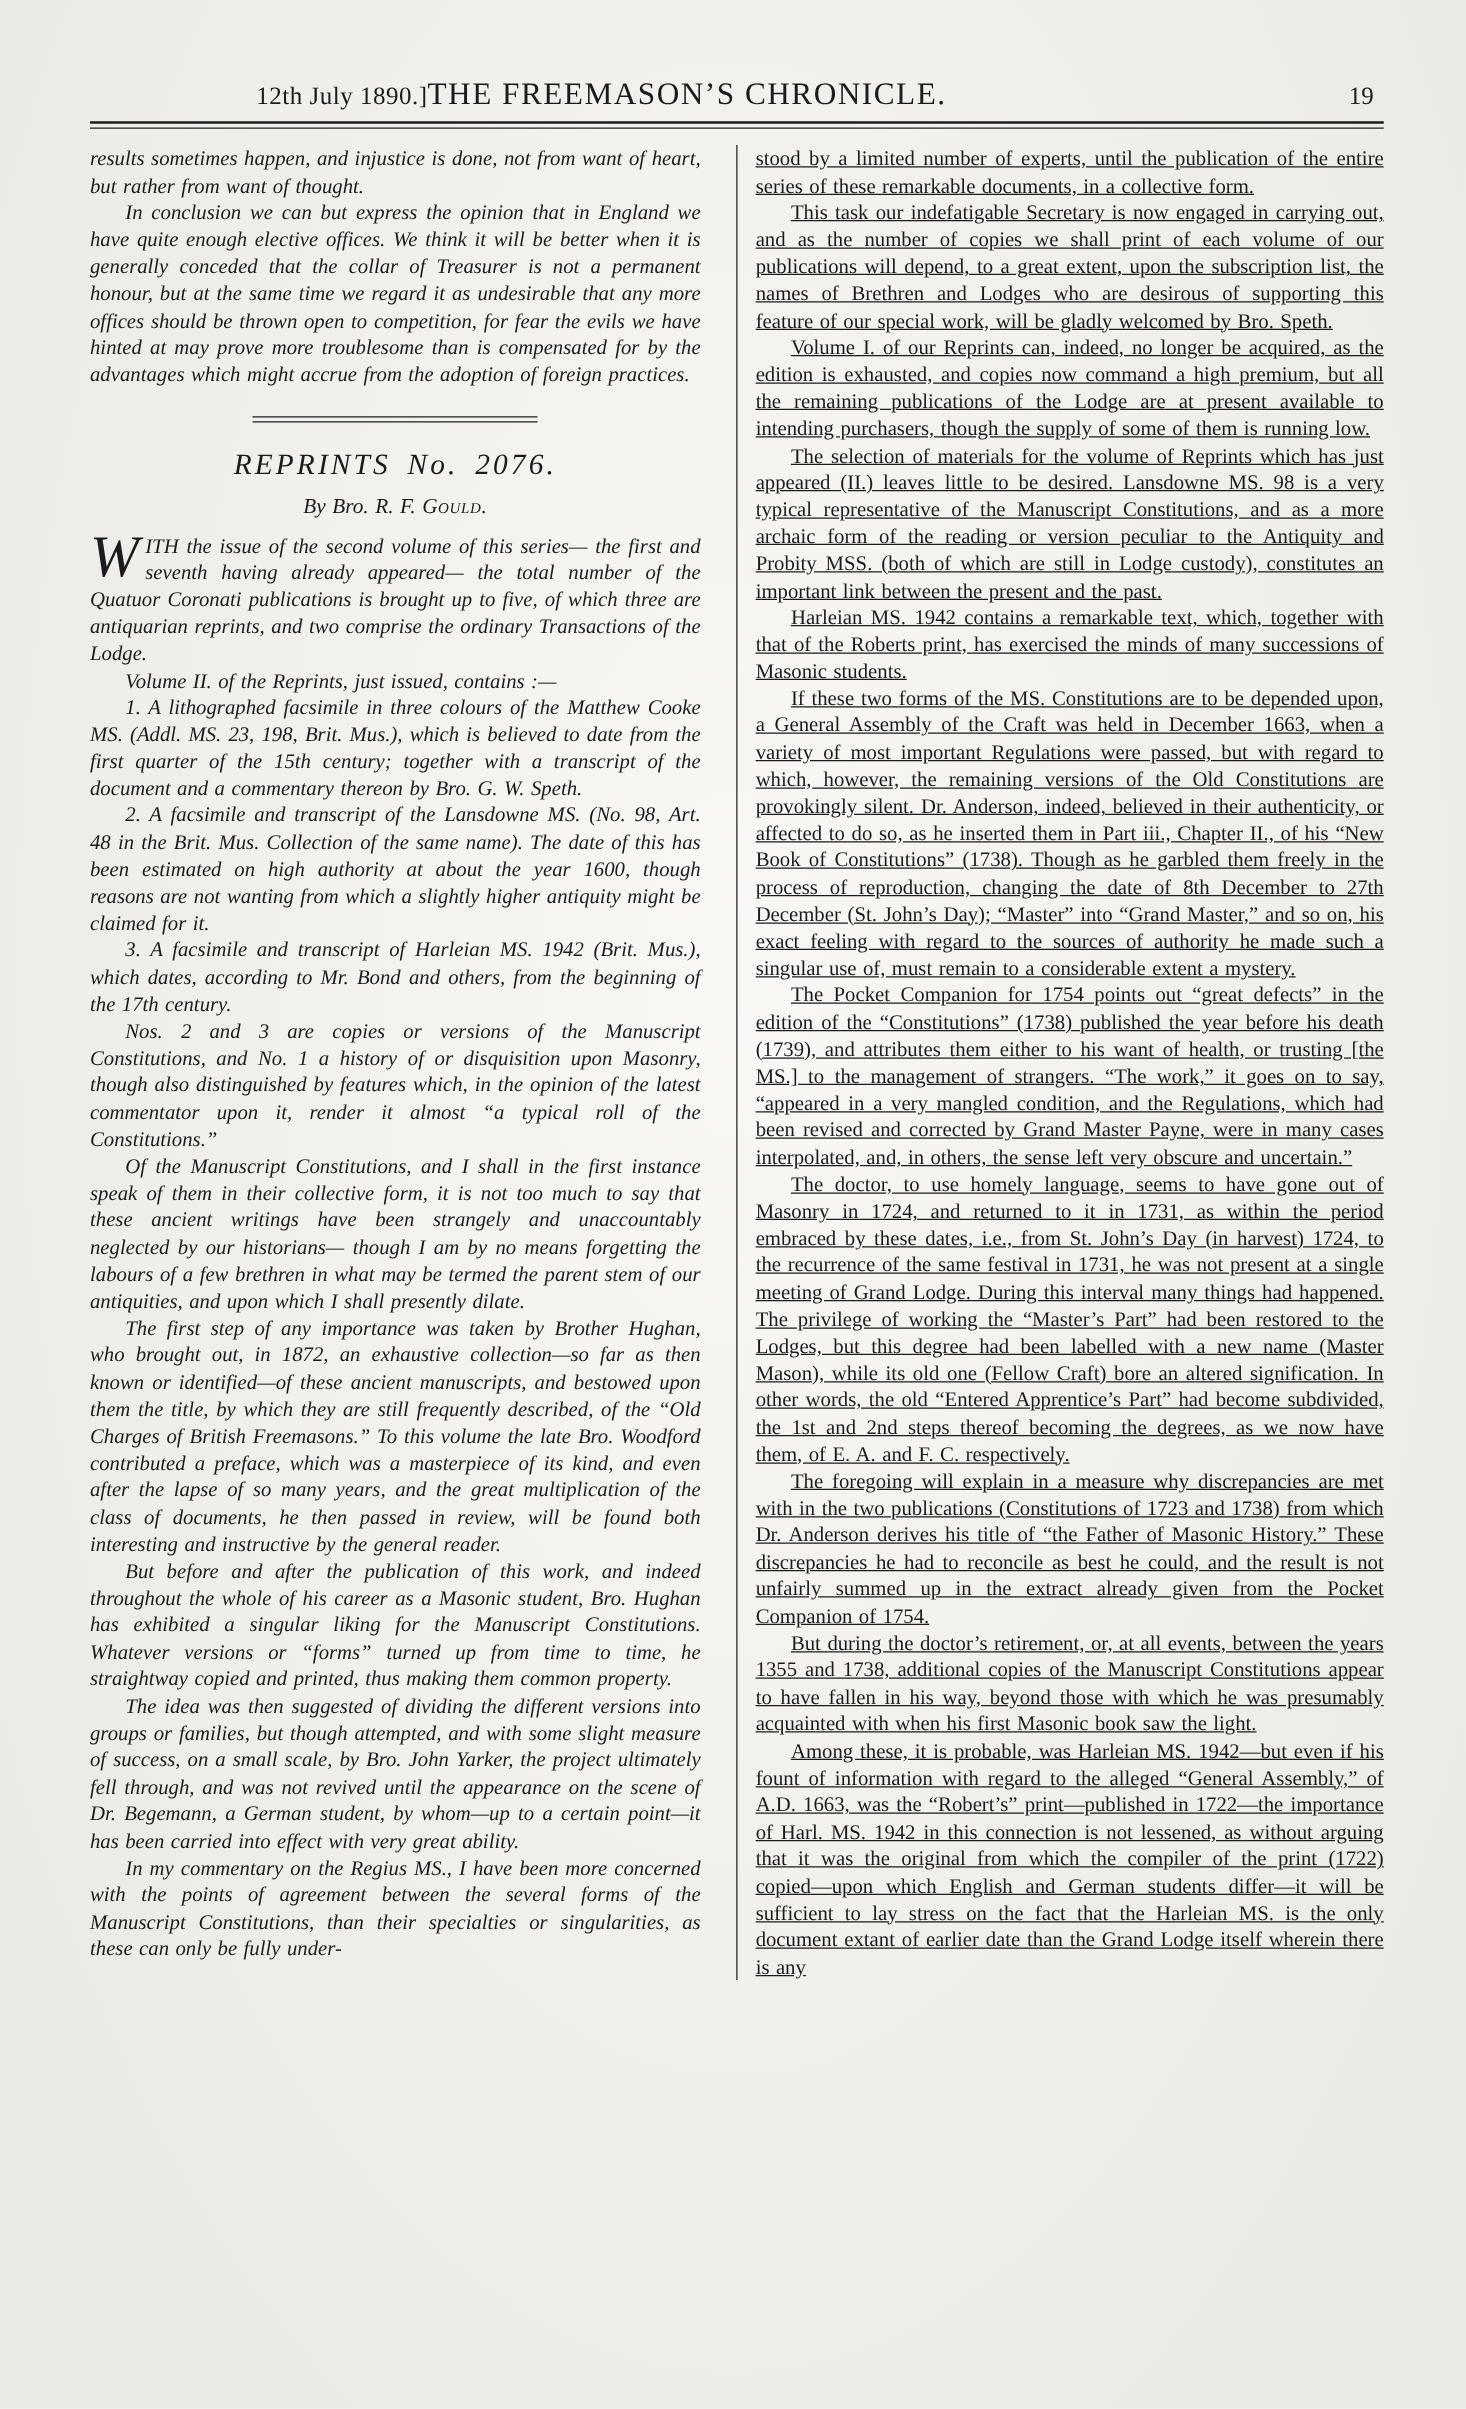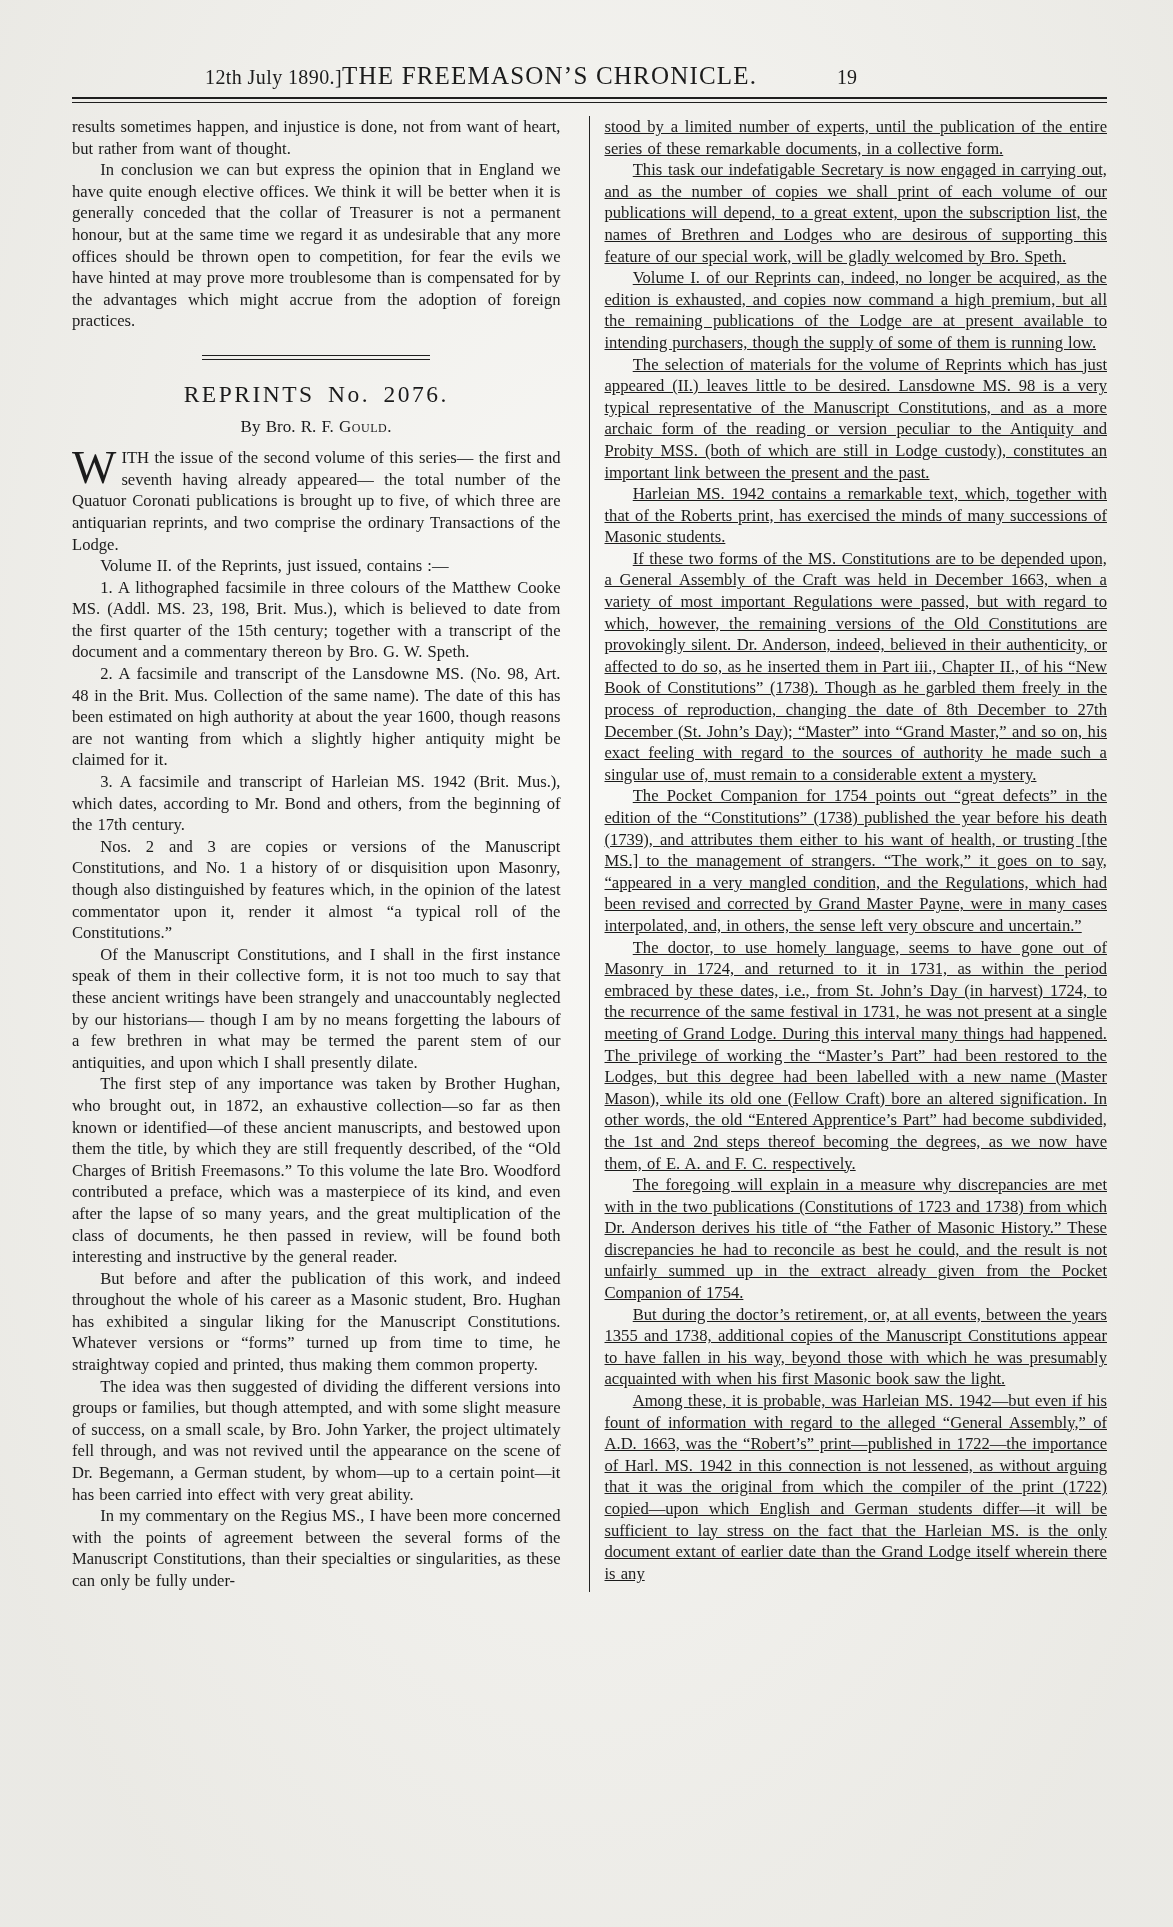--- a/index.html
+++ b/index.html
@@ -38,20 +38,21 @@
   .masthead .title {
     flex: 1;
     text-align: left;
     font-size: 25px;
     font-weight: 400;
     letter-spacing: 1.2px;
     white-space: nowrap;
   }
   .masthead .pagenum {
     width: 270px;
+    text-align: right;
     font-size: 20px;
     padding-right: 8px;
     box-sizing: border-box;
   }
   .masthead-rule {
     margin-top: 7px;
     height: 3px;
     border-top: 2px solid #1e1e1e;
     border-bottom: 1px solid #1e1e1e;
   }
@@ -61,21 +62,21 @@
     margin-top: 13px;
   }
   .col {
     box-sizing: border-box;
     width: 50%;
     text-align: justify;
     font-size: 16.6px;
     line-height: 21.6px;
     word-spacing: 1px;
   }
-  .col-left  { padding-right: 28px; border-right: 1px solid #232323; }
+  .col-left  { padding-right: 28px; border-right: 1px solid #232323; font-style: italic; }
   .col-right { padding-left: 15px; text-decoration: underline; }
   .col p { margin: 0; text-indent: 1.7em; }
   .col p.noindent { text-indent: 0; }
   
   .section-divider {
     width: 228px;
     height: 3px;
     margin: 23px auto 24px auto;
     border-top: 1px solid #1e1e1e;
     border-bottom: 1px solid #1e1e1e;

